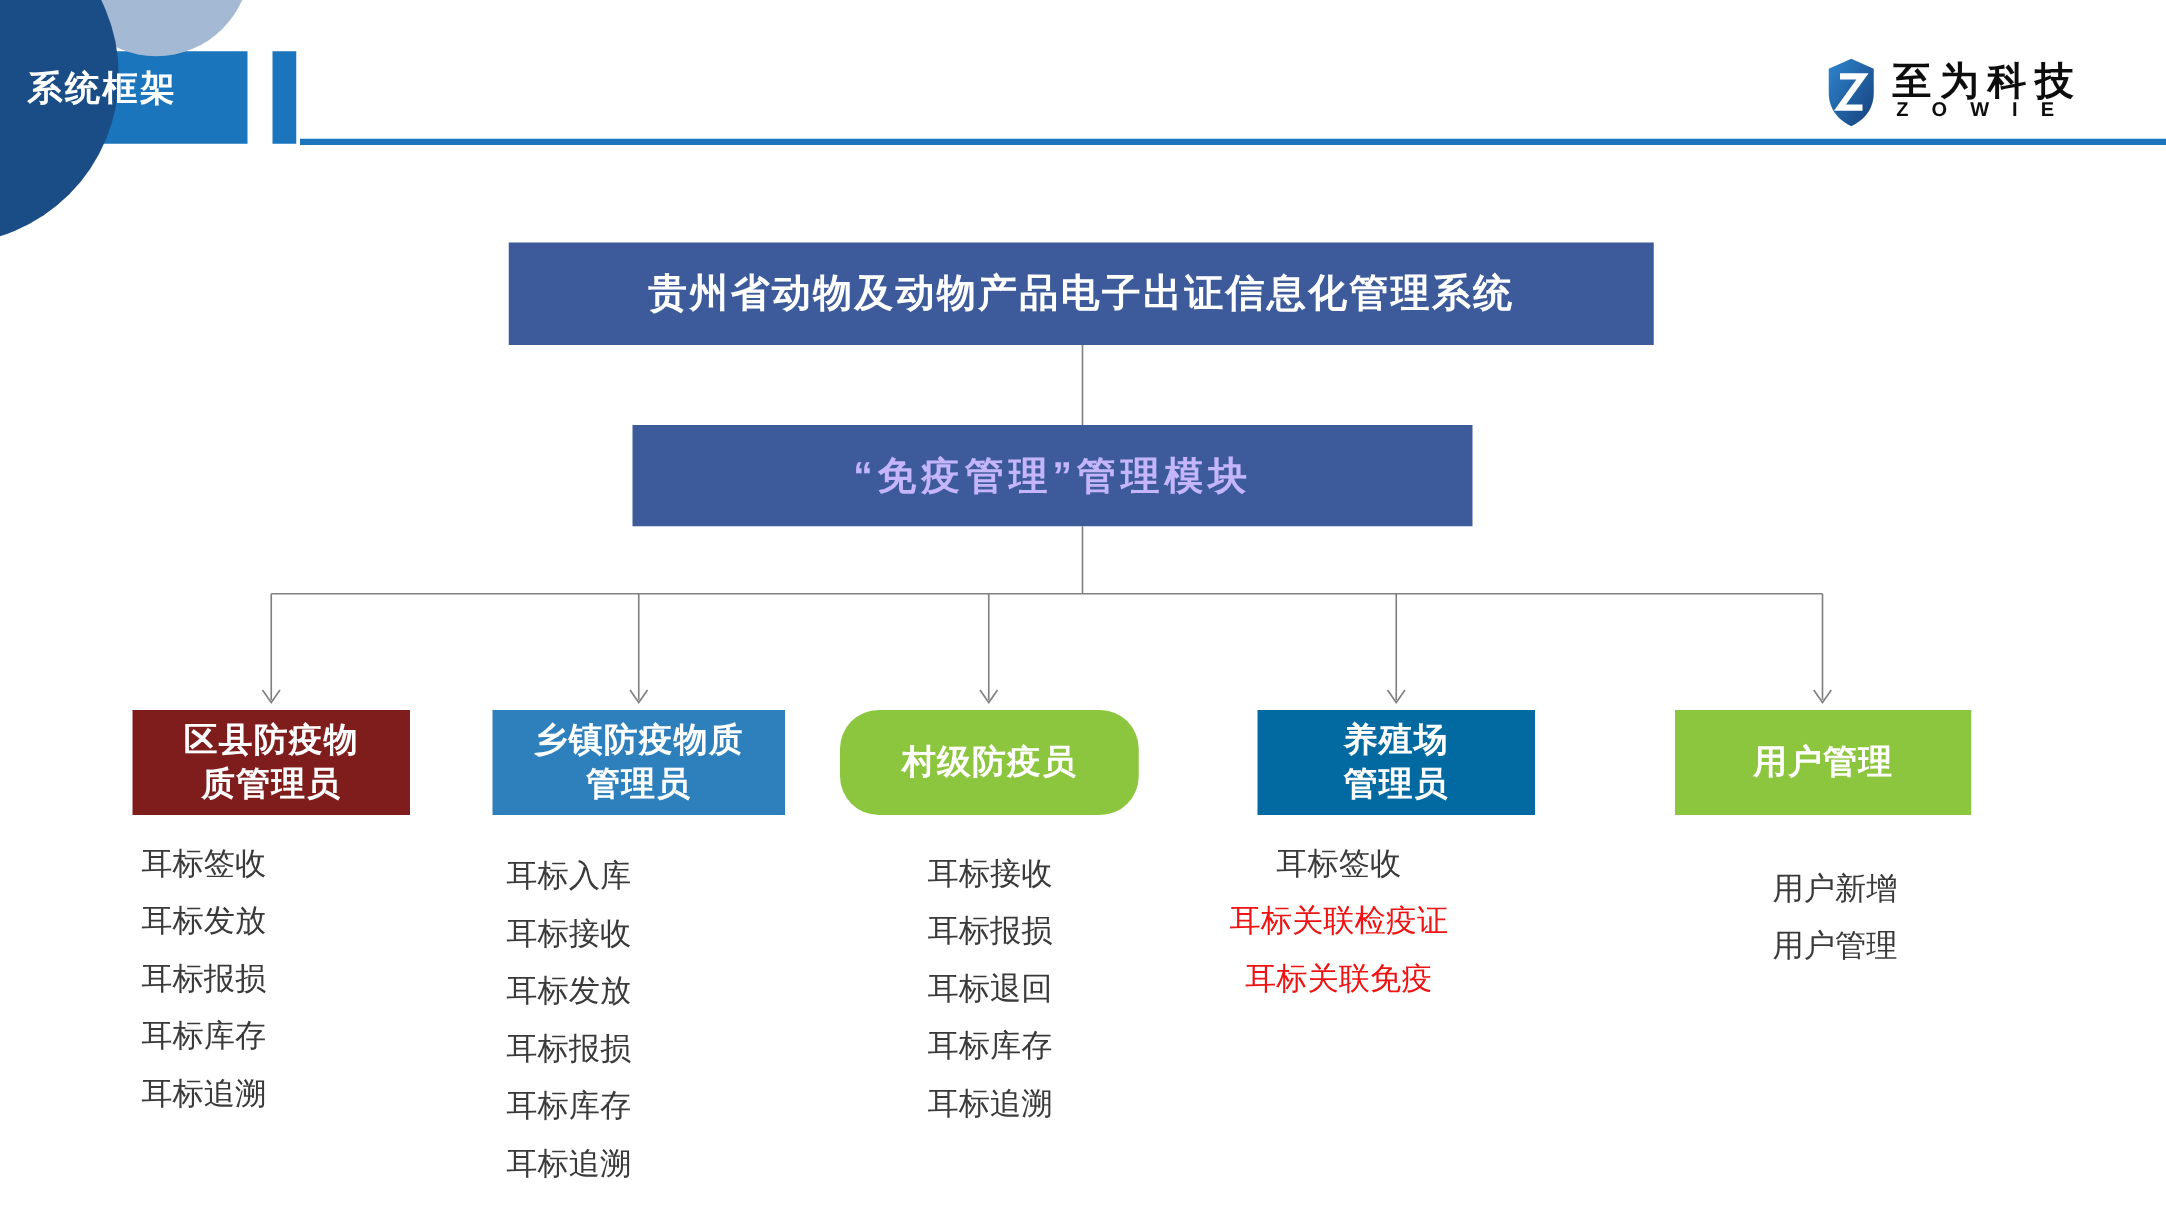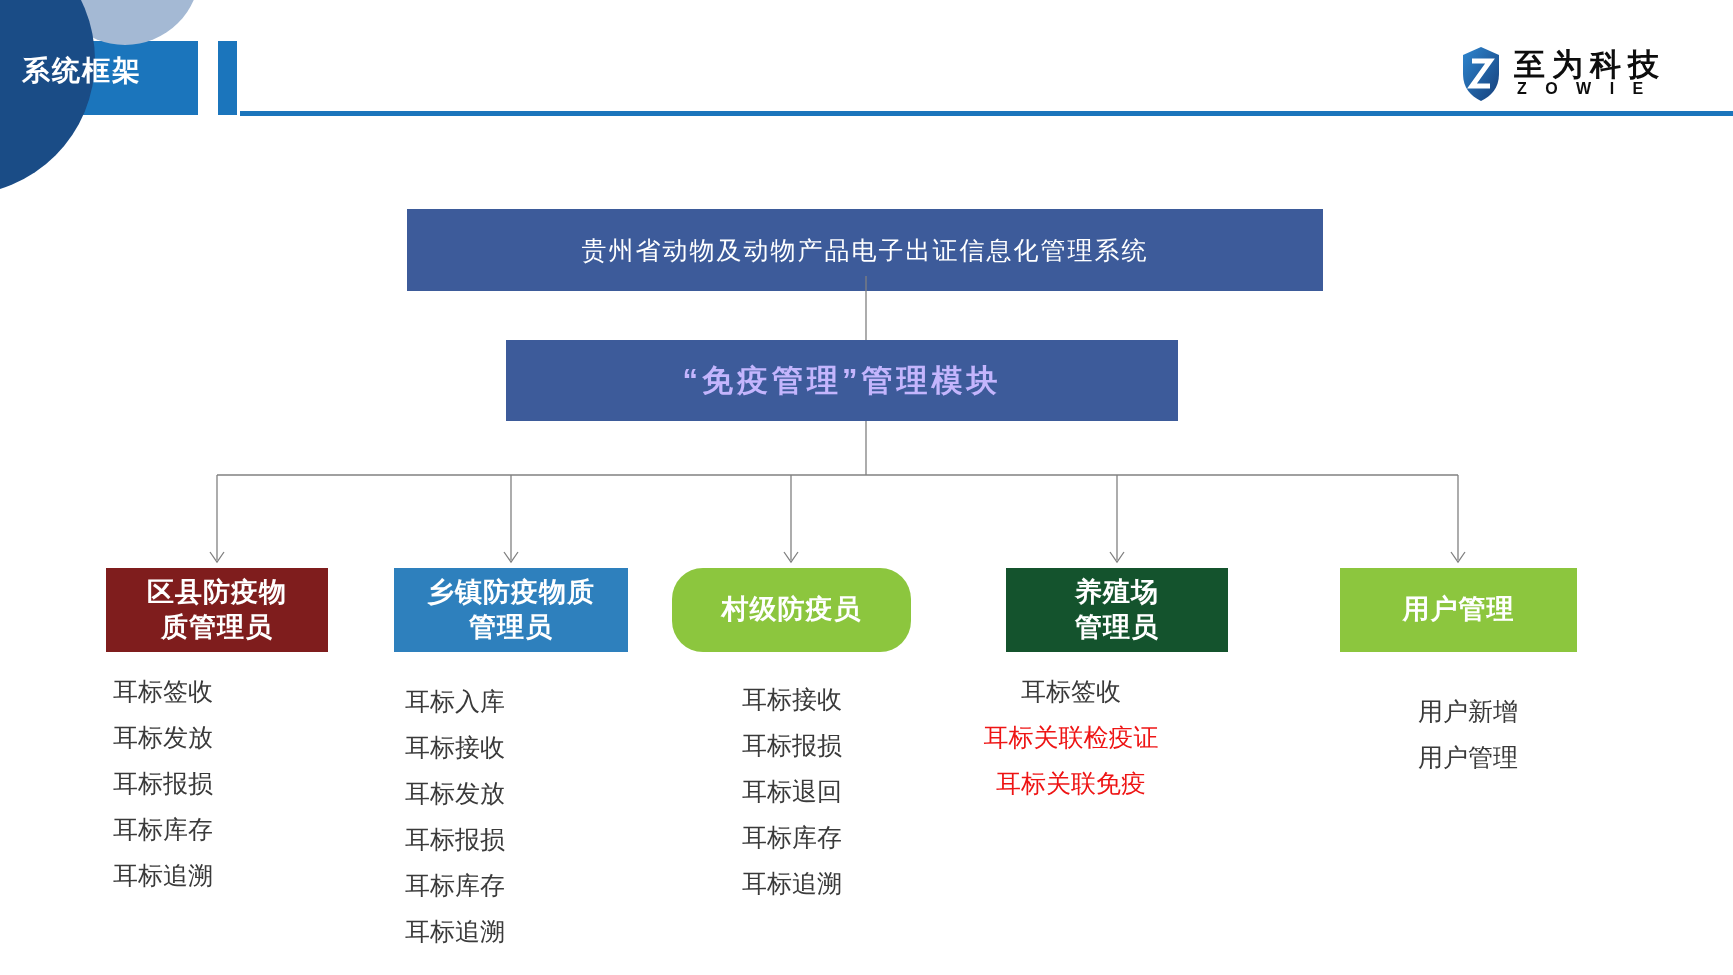--- a/index.html
+++ b/index.html
@@ -44,24 +44,24 @@
     color:#0d0d0d;font-size:31px;font-weight:bold;letter-spacing:7px;
     white-space:nowrap;
   }
   .logo-sub{
     position:absolute;left:55px;top:36px;
     color:#0d0d0d;font-size:16px;font-weight:bold;letter-spacing:7px;
     white-space:nowrap;
   }
   
   .org-root{
-    position:absolute;left:407px;top:209px;width:916px;height:82px;
+    position:absolute;left:407px;top:194px;width:916px;height:82px;
     background:var(--node-navy);color:#ffffff;
     display:flex;align-items:center;justify-content:center;
-    font-size:25px;font-weight:normal;letter-spacing:2px;white-space:nowrap;
+    font-size:31px;font-weight:bold;letter-spacing:2px;white-space:nowrap;
   }
   .org-module{
     position:absolute;left:506px;top:340px;width:672px;height:81px;
     background:var(--node-navy);color:#c4b5fd;
     display:flex;align-items:center;justify-content:center;
     font-size:31px;font-weight:bold;letter-spacing:4px;white-space:nowrap;
   }
   .connectors{position:absolute;left:0;top:0;}
   
   .column{position:absolute;top:568px;}
@@ -169,21 +169,21 @@
       </div>
     <div class="role-items">
         <div class="item">耳标接收</div>
         <div class="item">耳标报损</div>
         <div class="item">耳标退回</div>
         <div class="item">耳标库存</div>
         <div class="item">耳标追溯</div>
       </div>
   </div>
   <div class="column col-3">
-    <div class="role-box" style="background: #14532d;">
+    <div class="role-box" style="background: #0369a1;">
         <div>养殖场</div>
         <div>管理员</div>
       </div>
     <div class="role-items">
         <div class="item">耳标签收</div>
         <div class="item highlight">耳标关联检疫证</div>
         <div class="item highlight">耳标关联免疫</div>
       </div>
   </div>
   <div class="column col-4">

